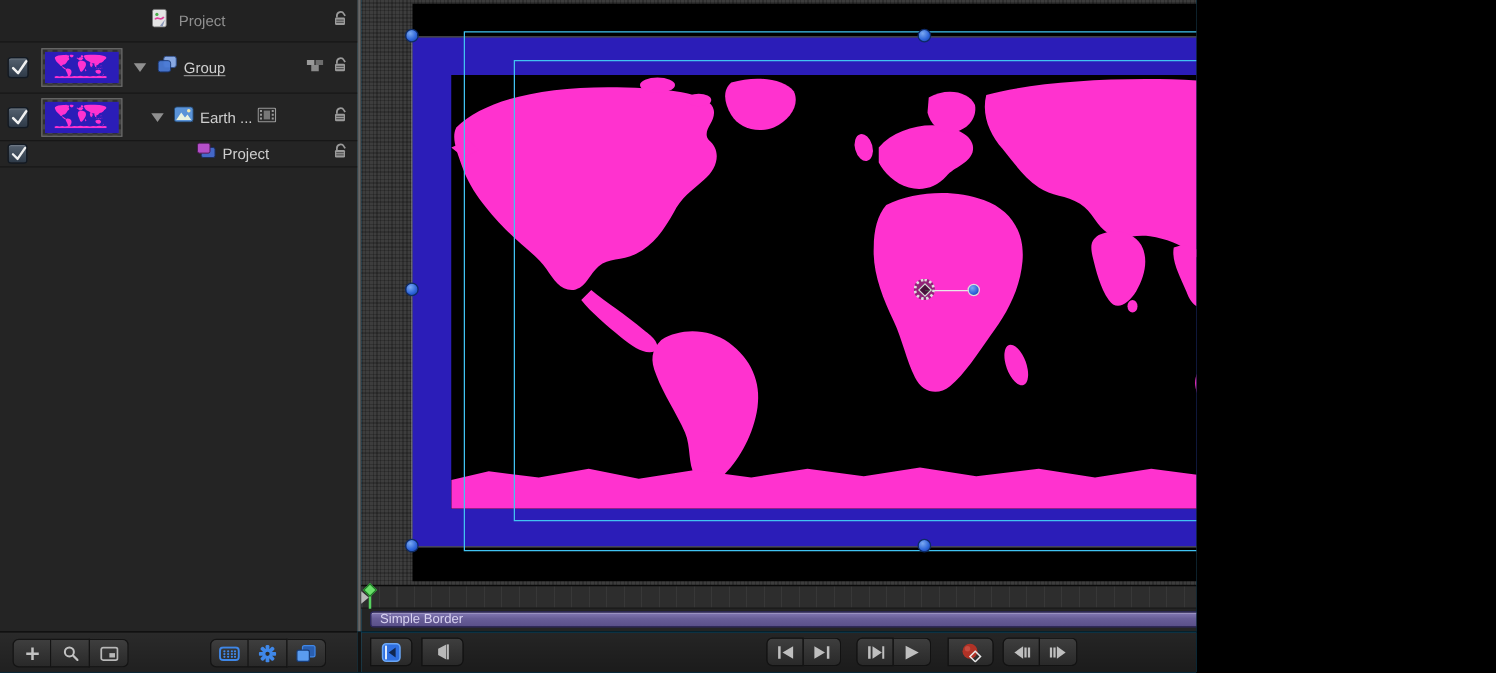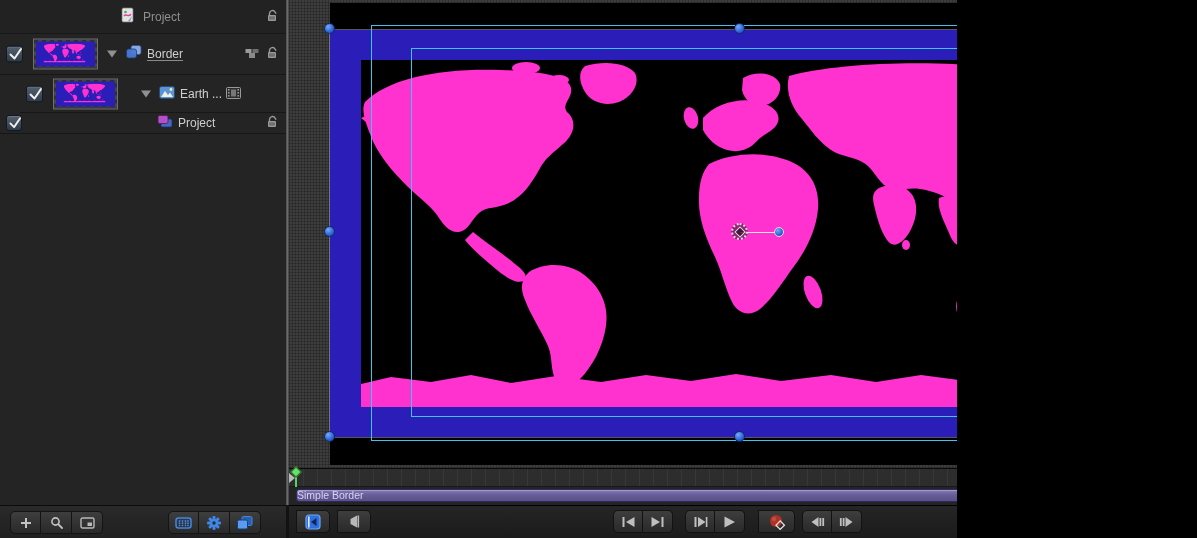--- a/index.html
+++ b/index.html
@@ -5,21 +5,21 @@
   html,body{margin:0;padding:0;background:#000;}
   .app{position:relative;width:957px;height:538px;background:#0ea5e9;overflow:hidden;
        font-family:"Liberation Sans",sans-serif;-webkit-font-smoothing:antialiased;}
 
   
   .layers-panel{position:absolute;left:0;top:0;width:286px;height:538px;background:#232323;}
   .rows{position:absolute;left:0;top:0;width:286px;height:505px;background:#242424;}
   .row{position:relative;width:100%;border-bottom:1px solid #171717;box-sizing:border-box;}
   .row.project{height:34px;background:#222;}
   .row.group{height:41px;}
-  .row.earth{height:38px;margin-left:20px;}
+  .row.earth{height:38px;}
   .row.fx{height:21px;}
   .row.selected{background:linear-gradient(#48648f,#33507d);box-shadow:inset 0 1px 0 #5b7aa8;}
   .row-label{position:absolute;font-size:12px;color:#cfcfcf;top:50%;transform:translateY(-50%);white-space:nowrap;}
   .row.project .row-label{color:#8f8f8f;}
   .row.selected .row-label{color:#f2f2f2;}
   .u{text-decoration:underline;text-decoration-color:#8a8a8a;text-underline-offset:2px;}
 
   .checkbox{position:absolute;left:6px;top:50%;transform:translateY(-50%);width:15px;height:15px;border-radius:3px;
      background:linear-gradient(#55616f,#2e3a48);border:1px solid #121922;box-shadow:inset 0 1px 0 rgba(255,255,255,.15);}
   .checkbox svg{position:absolute;left:1px;top:0px;}
@@ -67,21 +67,21 @@
   
   .timeline{position:absolute;left:289px;top:468px;width:908px;height:37px;background:#242424;}
   .ruler{position:absolute;left:0;top:0;width:100%;height:19px;background:#2d2d2d;border-top:1px solid #0a0a0a;border-bottom:1px solid #191919;box-sizing:border-box;
      background-image:repeating-linear-gradient(90deg,rgba(255,255,255,.05) 0 1px,transparent 1px 14px);}
   .in-marker{position:absolute;left:0px;top:5px;width:0;height:0;border-top:5px solid transparent;border-bottom:5px solid transparent;border-left:6px solid #b9b9b9;}
   .playhead{position:absolute;left:6px;top:0;width:2px;height:19px;background:#57d35f;}
   .playhead .knob{position:absolute;left:-3px;top:0px;width:8px;height:8px;background:#6ae06a;border:1px solid #1e7a26;transform:rotate(45deg);box-sizing:border-box;}
   .out-marker{position:absolute;left:893px;top:4px;width:0;height:0;border-top:5px solid transparent;border-bottom:5px solid transparent;border-right:7px solid #b9b9b9;}
   .tl-bar{position:absolute;left:7px;top:21px;width:885px;height:13px;border-radius:3px;
      background:linear-gradient(#847ab6,#675d97 45%,#5a5089);border:1px solid #2e2860;box-shadow:inset 0 1px 0 rgba(255,255,255,.28);
-     box-sizing:border-box;color:#d8d2f0;font-size:10.5px;line-height:11px;overflow:hidden;}
+     box-sizing:border-box;color:#d8d2f0;font-size:10.5px;line-height:11px;padding-left:7px;overflow:hidden;}
 
   
   .transport{position:absolute;left:289px;top:505px;width:908px;height:33px;background:linear-gradient(#252525,#1b1b1b);border-top:1px solid #000;box-sizing:border-box;}
   .tbtn{width:30px;height:23px;background:linear-gradient(#3e3e3e,#292929);border:1px solid #121212;border-left:none;
      display:flex;align-items:center;justify-content:center;box-sizing:border-box;}
   .tgroup{position:absolute;top:4px;display:flex;}
   .tgroup .tbtn:first-child{border-left:1px solid #121212;border-radius:5px 0 0 5px;}
   .tgroup .tbtn:last-child{border-radius:0 5px 5px 0;}
   .single{border-left:1px solid #121212 !important;border-radius:5px;}
 </style>
@@ -172,21 +172,21 @@
               </svg>
             </span>
         </span>
         <span class="disclosure" style="left:107px"></span>
         <span class="rowicon" style="left:126px">
           <svg width="16" height="14" viewBox="0 0 16 14">
             <rect x="5" y="0.5" width="10" height="9" rx="2" fill="#89a9e2" stroke="#33508a" stroke-width="0.8"></rect>
             <rect x="0.5" y="4" width="10" height="9" rx="2" fill="#4a7ad4" stroke="#1d3b78" stroke-width="0.8" opacity="0.95"></rect>
           </svg>
         </span>
-        <span class="row-label u" style="left:147px">Border</span>
+        <span class="row-label u" style="left:147px">Group</span>
         <span class="rowicon" style="left:245px;right:auto">
           <svg width="14" height="12" viewBox="0 0 14 12">
             <rect x="0.5" y="2" width="6" height="4" fill="#9a9a9a"></rect>
             <rect x="7.5" y="2" width="6" height="4" fill="#6e6e6e"></rect>
             <rect x="4" y="6" width="6" height="5" fill="#8a8a8a"></rect>
           </svg>
         </span>
         <span class="lock">
           <svg width="12" height="13" viewBox="0 0 12 13">
               <use href="#padlock"></use>

